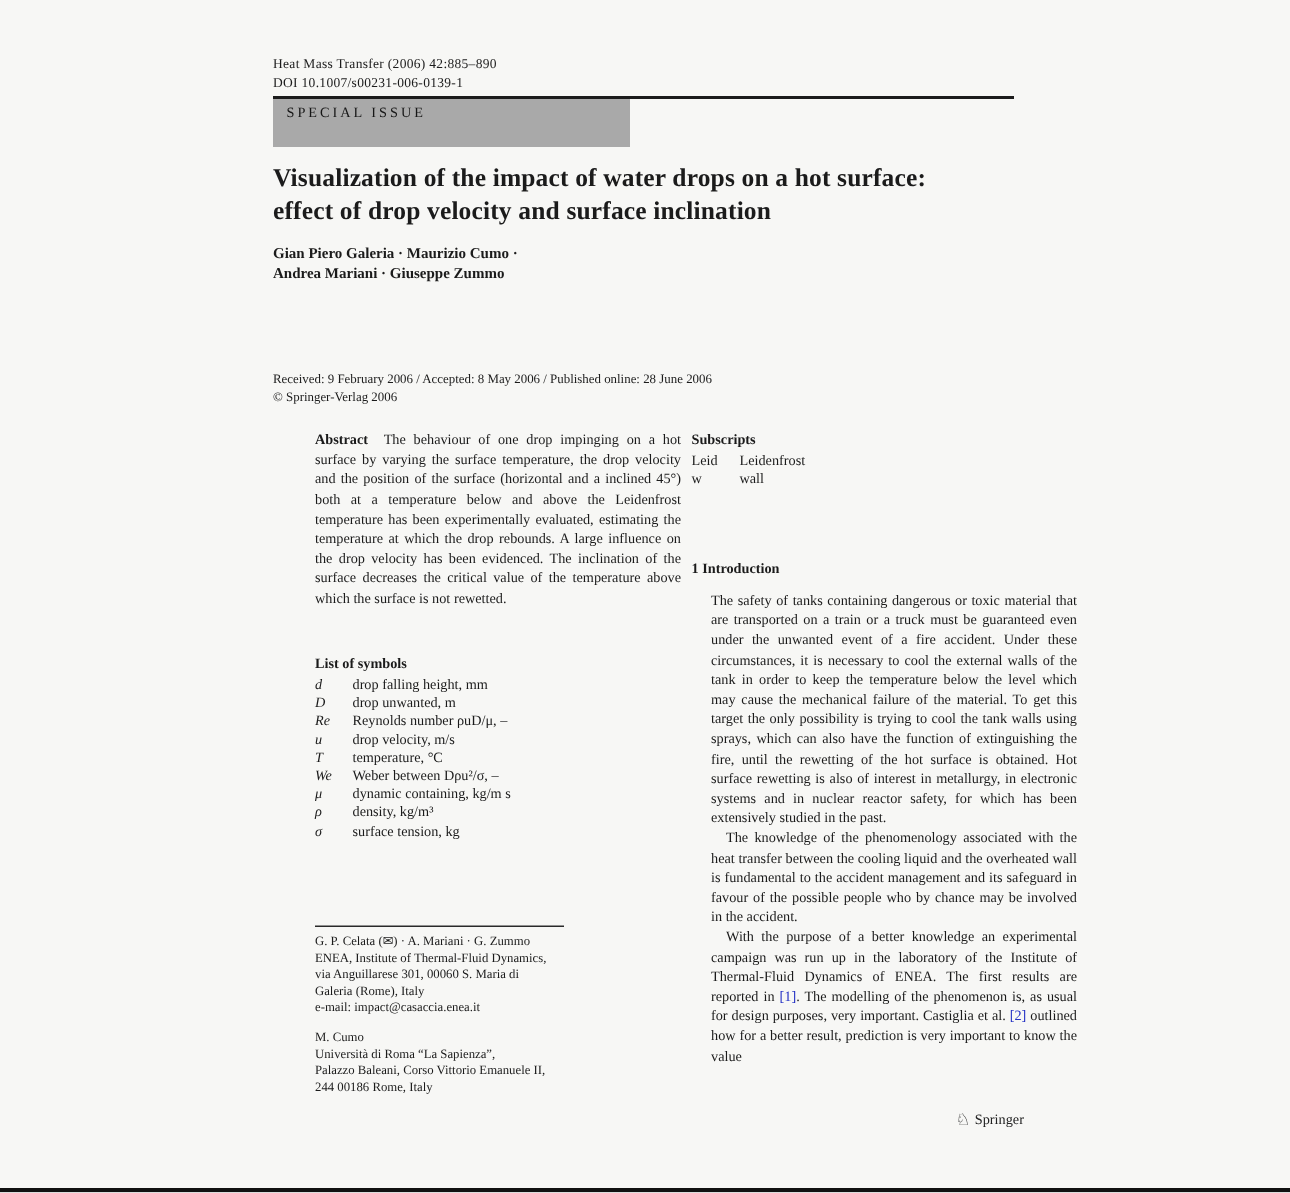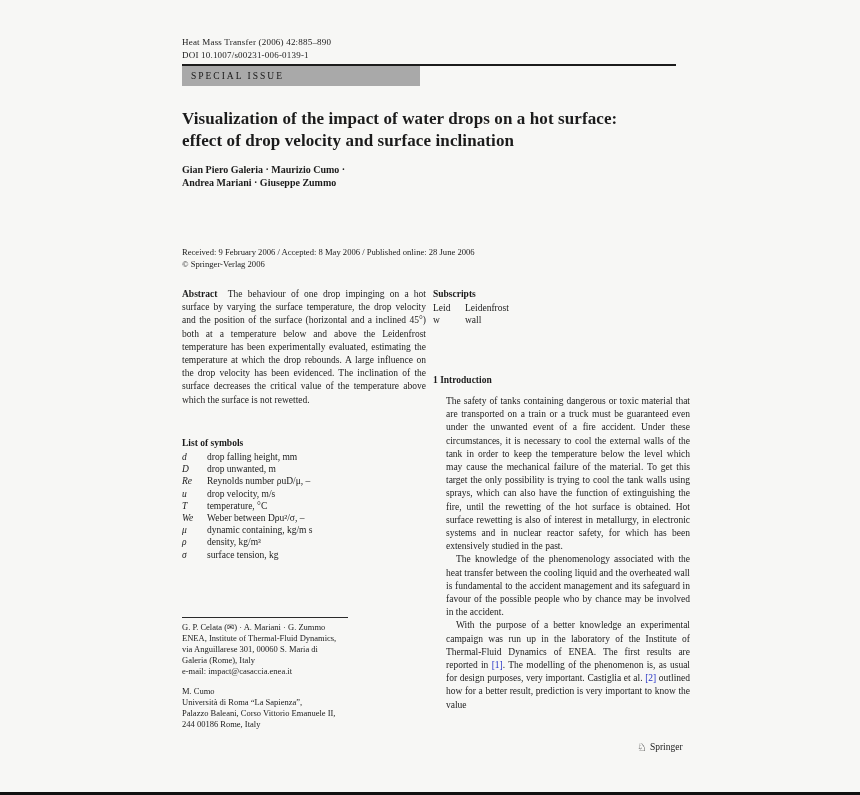--- a/index.html
+++ b/index.html
@@ -8,26 +8,26 @@
     width:860px;height:795px;
     background:#f7f7f5;
     font-family:"Liberation Serif", serif;
     color:#1b1b1b;
     overflow:hidden;
     padding-left:20px;
   }
   .abs{position:absolute;}
   .journal-ref{left:182px;top:36px;font-size:9px;line-height:12.5px;letter-spacing:.2px;}
   .top-rule{left:182px;top:64px;width:494px;height:2px;background:#1c1c1c;}
-  .banner{left:182px;top:66px;width:238px;height:20px;background:#a9a9a9;
+  .banner{left:182px;top:66px;width:238px;height:32px;background:#a9a9a9;
     font-size:9.5px;letter-spacing:2px;line-height:20px;padding-left:9px;box-sizing:border-box;color:#161616;}
   .title{left:182px;top:108px;width:500px;font-size:17px;font-weight:bold;line-height:22px;letter-spacing:.1px;}
   .authors{left:182px;top:163px;font-size:10px;font-weight:bold;line-height:13px;}
   .received{left:182px;top:247px;font-size:8.6px;line-height:11.5px;}
-  .col{width:244px;font-size:9.5px;line-height:13.2px;text-align:justify;}
+  .col{width:244px;font-size:9.5px;line-height:13.2px;text-align:justify;margin-left:28px;}
   .col-left{left:182px;top:288px;height:460px;}
   .col-right{left:433px;top:288px;height:470px;}
   .b{font-weight:bold;}
   .symbols-head{position:absolute;top:149px;left:0;font-weight:bold;}
   .symbols-table{position:absolute;top:163px;left:0;width:244px;}
   .sym-row{display:flex;line-height:12.2px;text-align:left;}
   .sym{width:25px;flex:0 0 25px;font-style:italic;}
   .sub-table{position:absolute;top:14px;left:0;width:244px;}
   .sub-row{display:flex;line-height:12.3px;text-align:left;}
   .sub{width:32px;flex:0 0 32px;}

